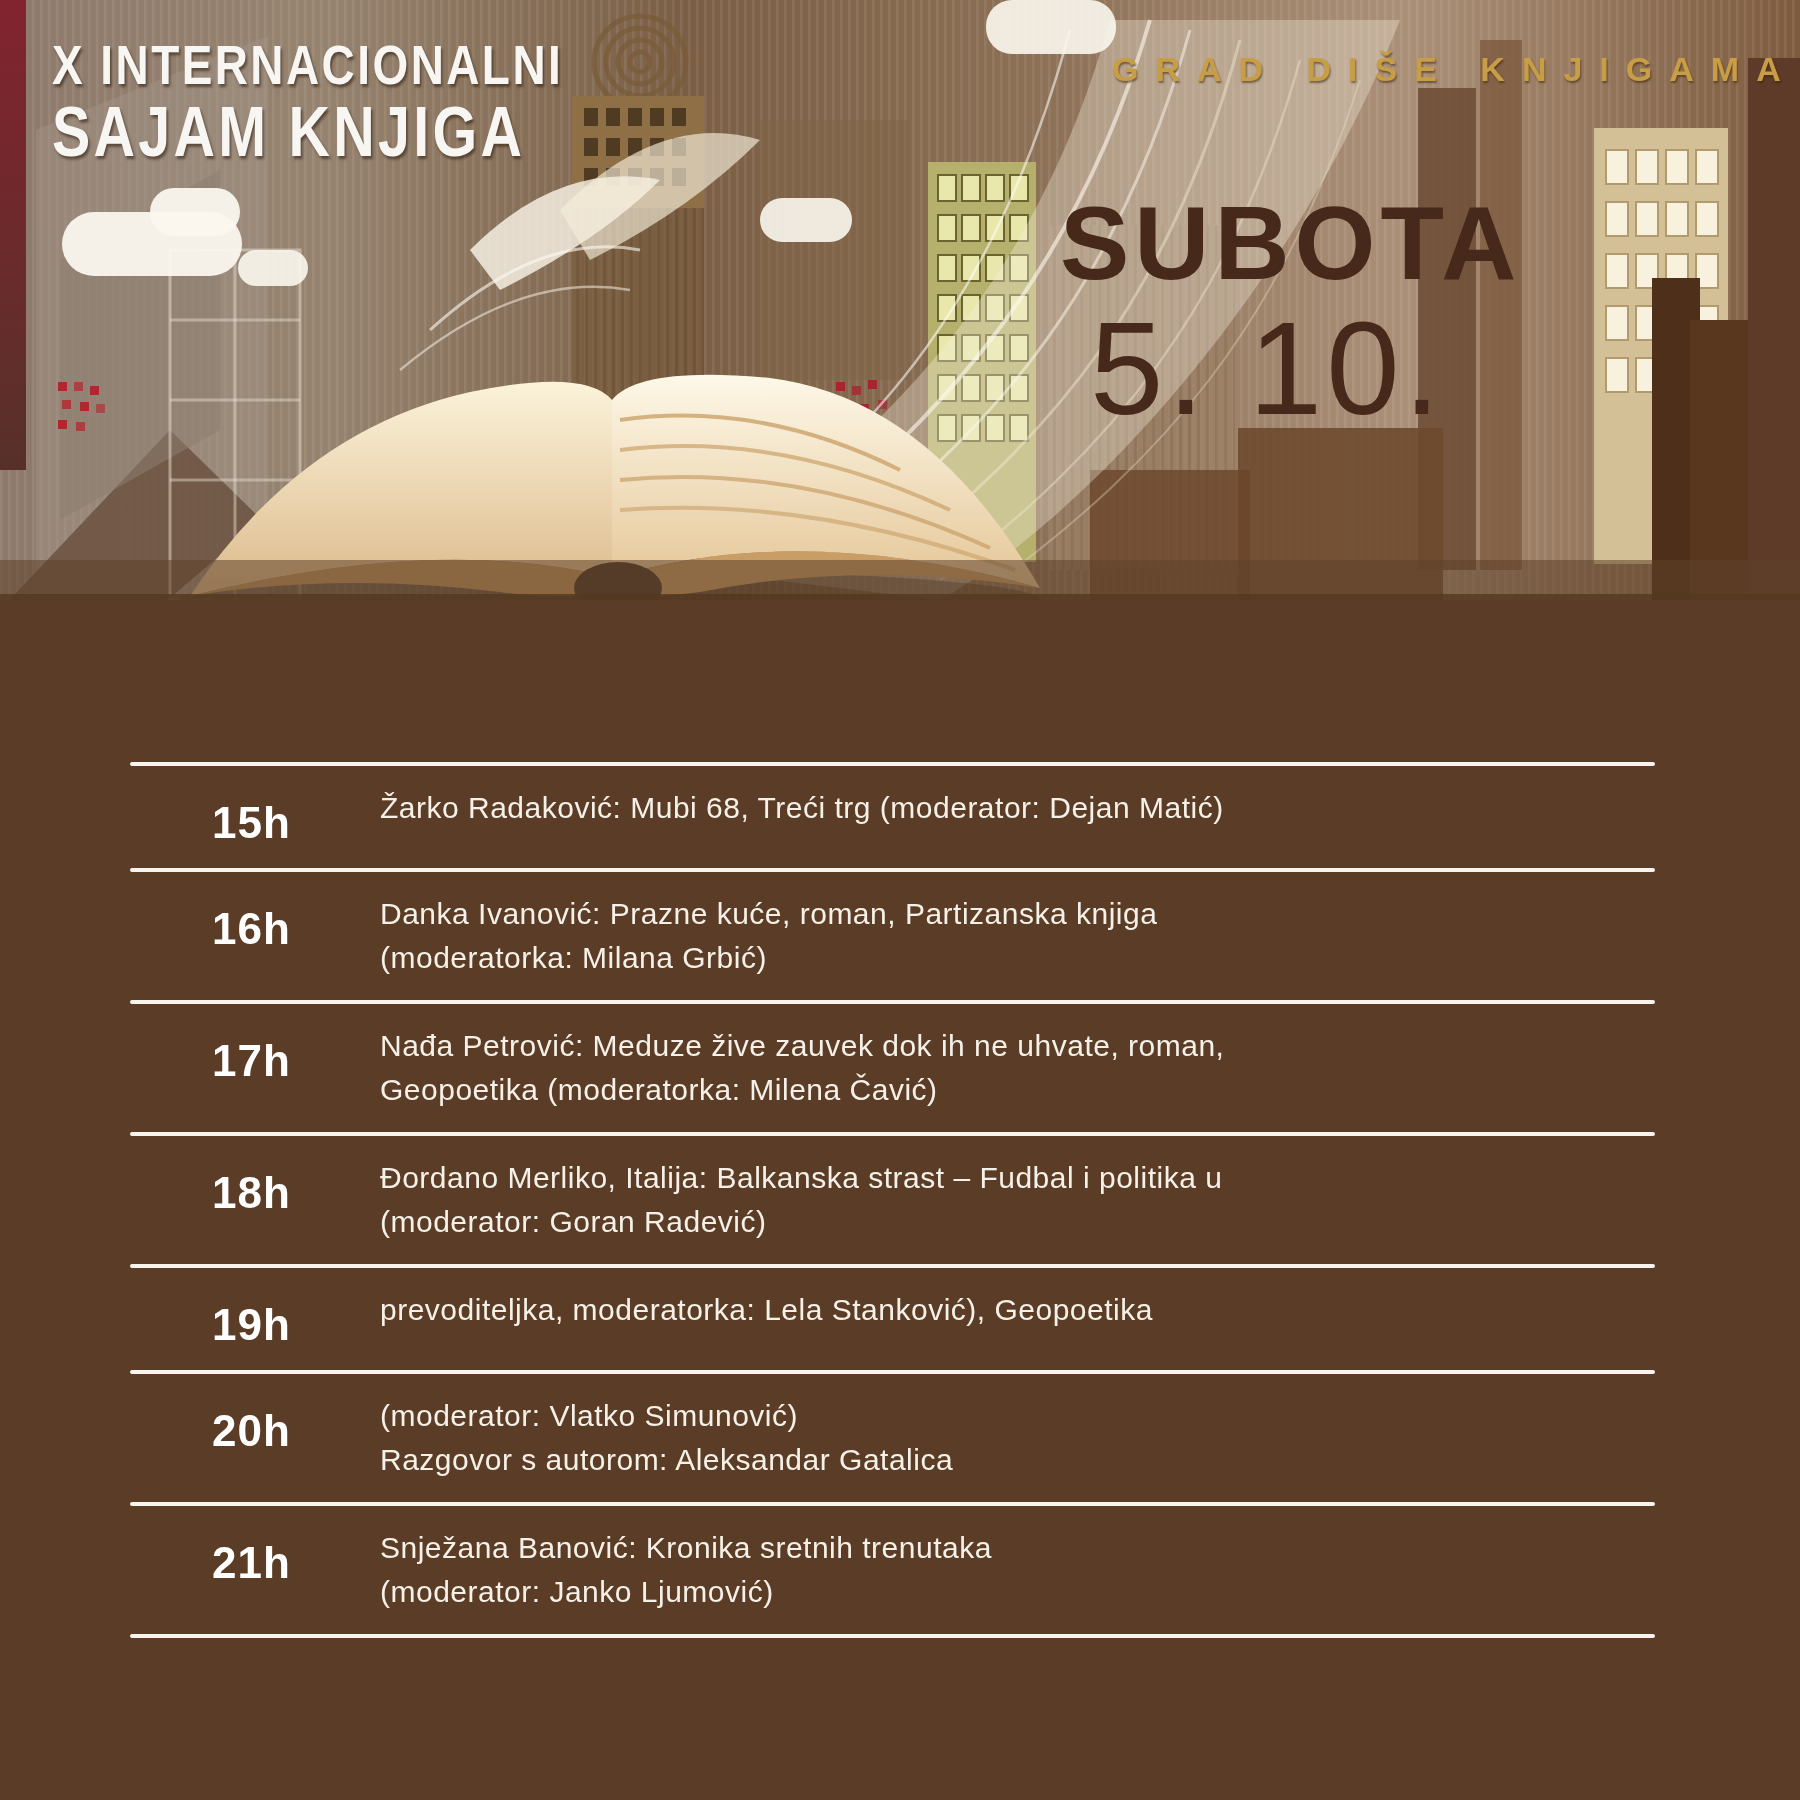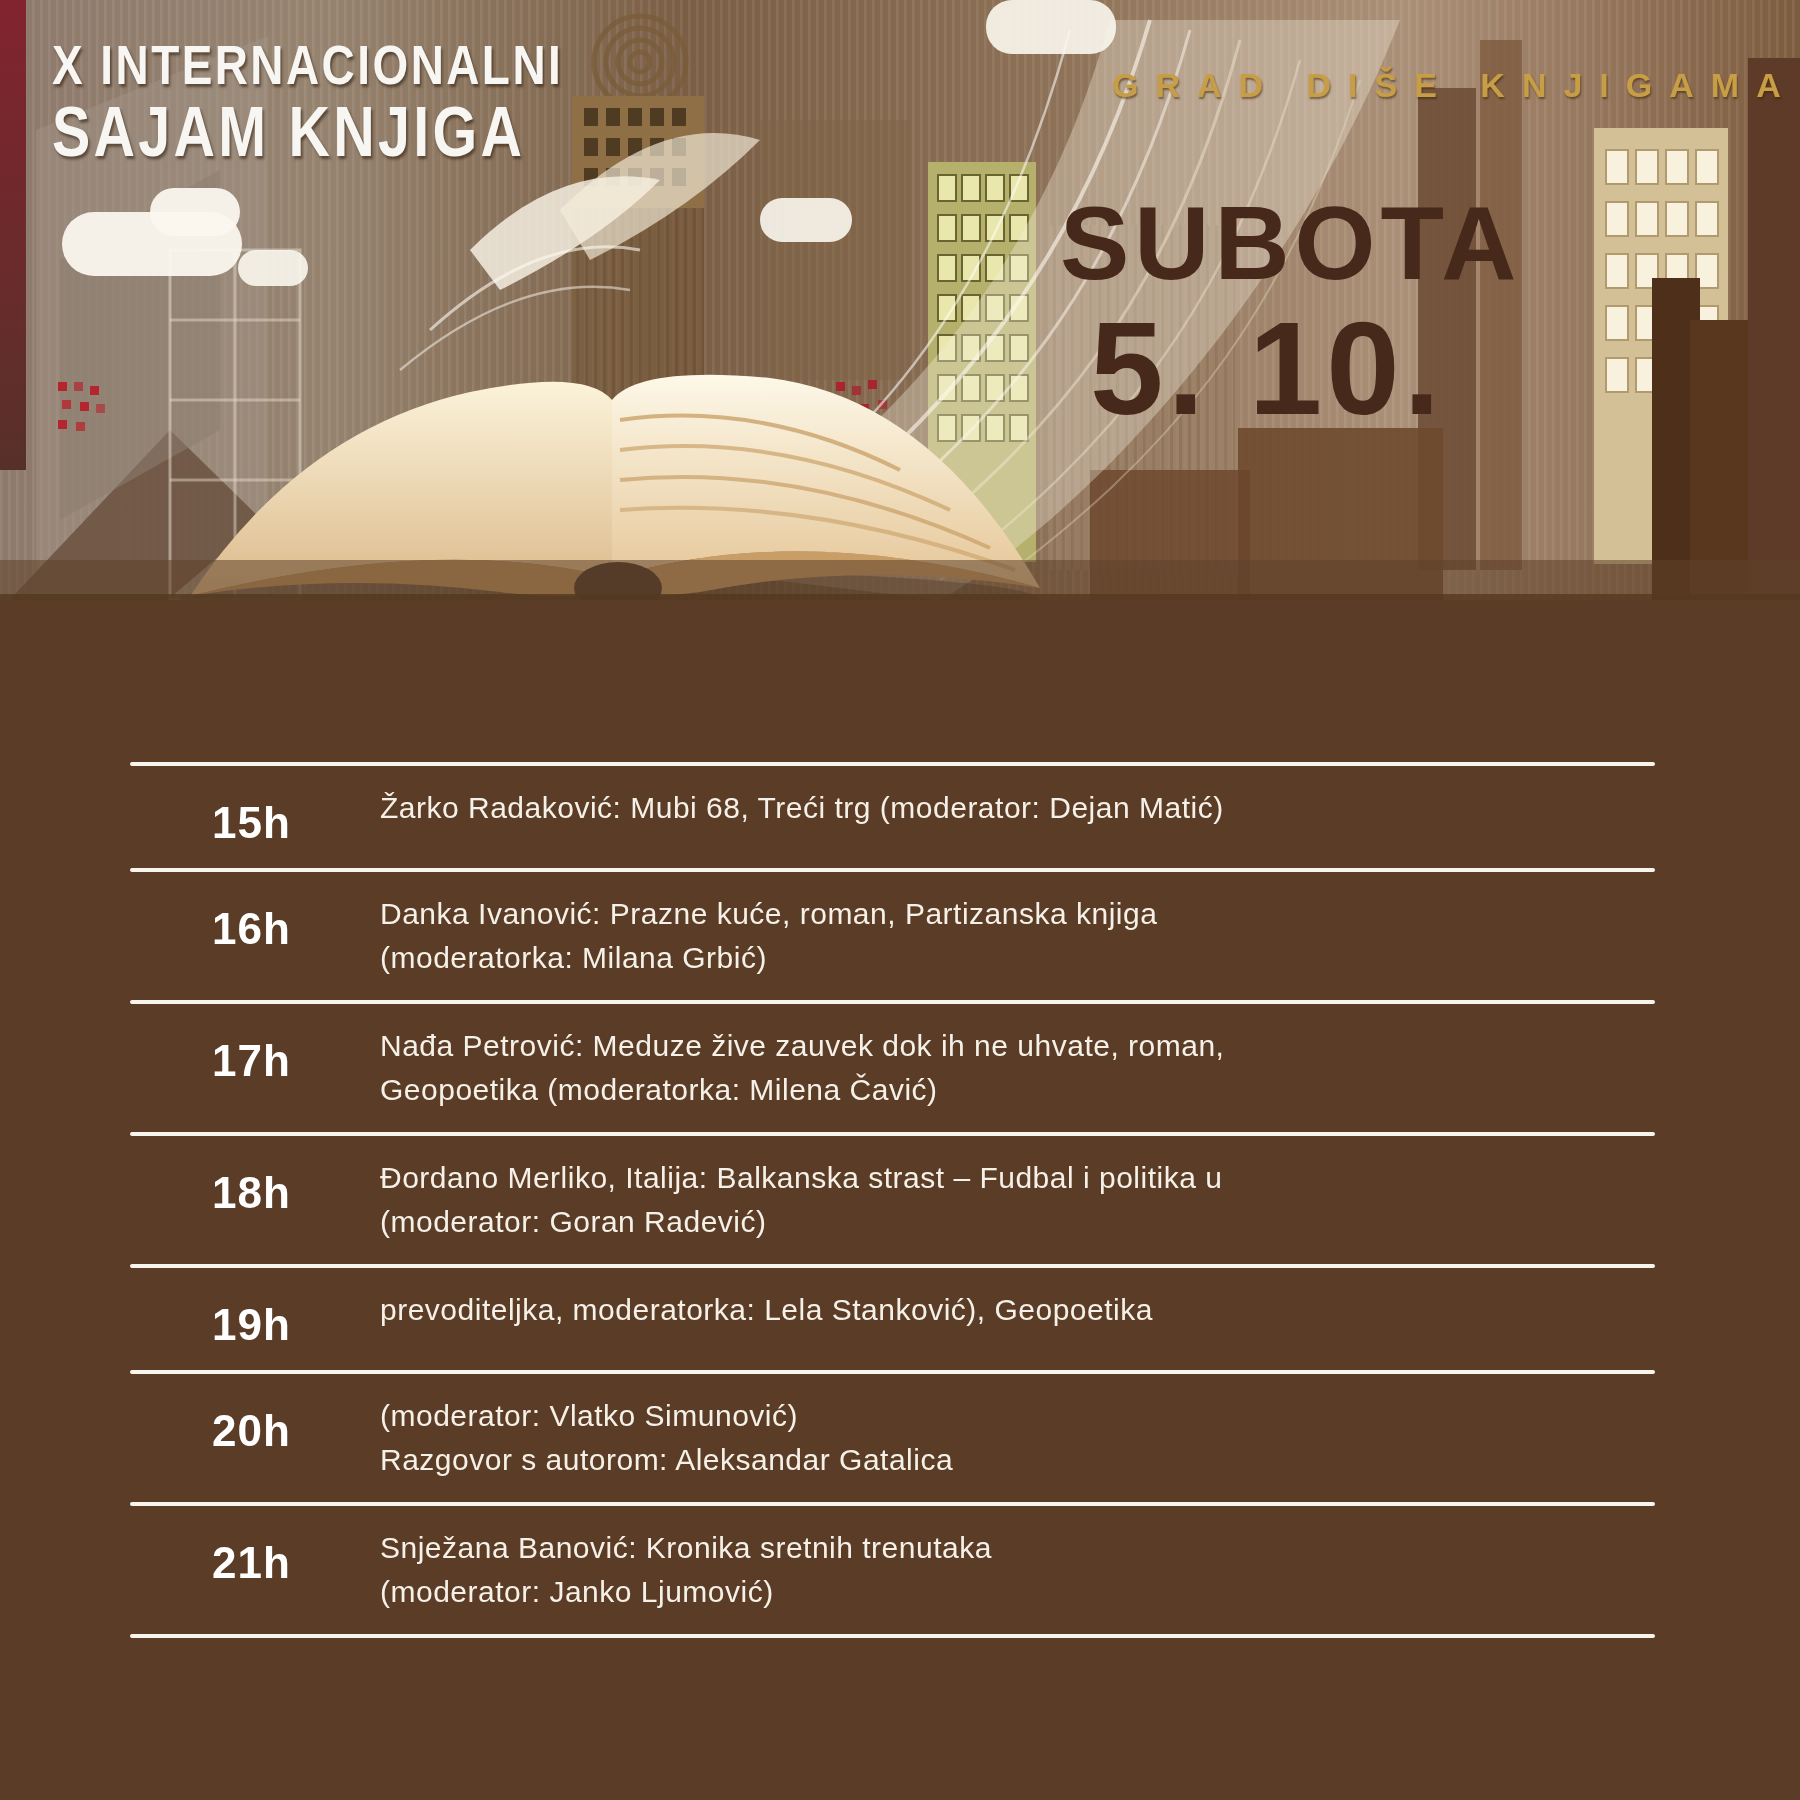--- a/index.html
+++ b/index.html
@@ -7,25 +7,25 @@
     position:relative;width:1800px;height:1800px;overflow:hidden;
     background:#5b3d27;font-family:"Liberation Sans",sans-serif;
   }
   
   .header{position:absolute;left:0;top:0;width:1479px;height:600px;}
   .header svg{position:absolute;left:0;top:0;}
   .title-block{position:absolute;left:52px;top:34px;color:#f8f6f2;
     text-shadow:2px 3px 3px rgba(50,32,16,.6);transform:scaleX(.82);transform-origin:left top;}
   .title-line1{font-size:56px;font-weight:700;letter-spacing:3px;line-height:1.1;}
   .title-line2{font-size:70px;font-weight:700;letter-spacing:4px;line-height:1.05;}
-  .tagline{position:absolute;left:1112px;top:66px;font-size:34px;font-weight:700;
+  .tagline{position:absolute;left:1112px;top:50px;font-size:34px;font-weight:700;
     letter-spacing:17px;color:#c79e45;text-shadow:1px 2px 2px rgba(60,35,10,.55);white-space:nowrap;}
   .date-block{position:absolute;left:1060px;top:185px;color:#46291a;line-height:1;margin-top:6px;}
   .day-name{font-size:104px;font-weight:700;letter-spacing:5px;}
-  .date-num{font-size:132px;font-weight:700;letter-spacing:4px;margin-top:8px;margin-left:30px;}
+  .date-num{font-size:132px;font-weight:400;letter-spacing:4px;margin-top:8px;margin-left:30px;}
   
   .schedule{position:absolute;left:130px;top:762px;width:1525px;}
   .rule{height:4px;background:#f8f5ee;border-radius:2px;}
   .row{display:flex;align-items:flex-start;padding:20px 0;justify-content:flex-end;}
   .time{width:250px;box-sizing:border-box;padding-left:82px;margin-top:12px;
     font-size:44px;font-weight:700;color:#ffffff;letter-spacing:1px;}
   .desc{flex:1;font-size:30px;font-weight:400;color:#f6f1e8;letter-spacing:.5px;}
   .desc .line{line-height:44px;}
 </style>
 </head>

